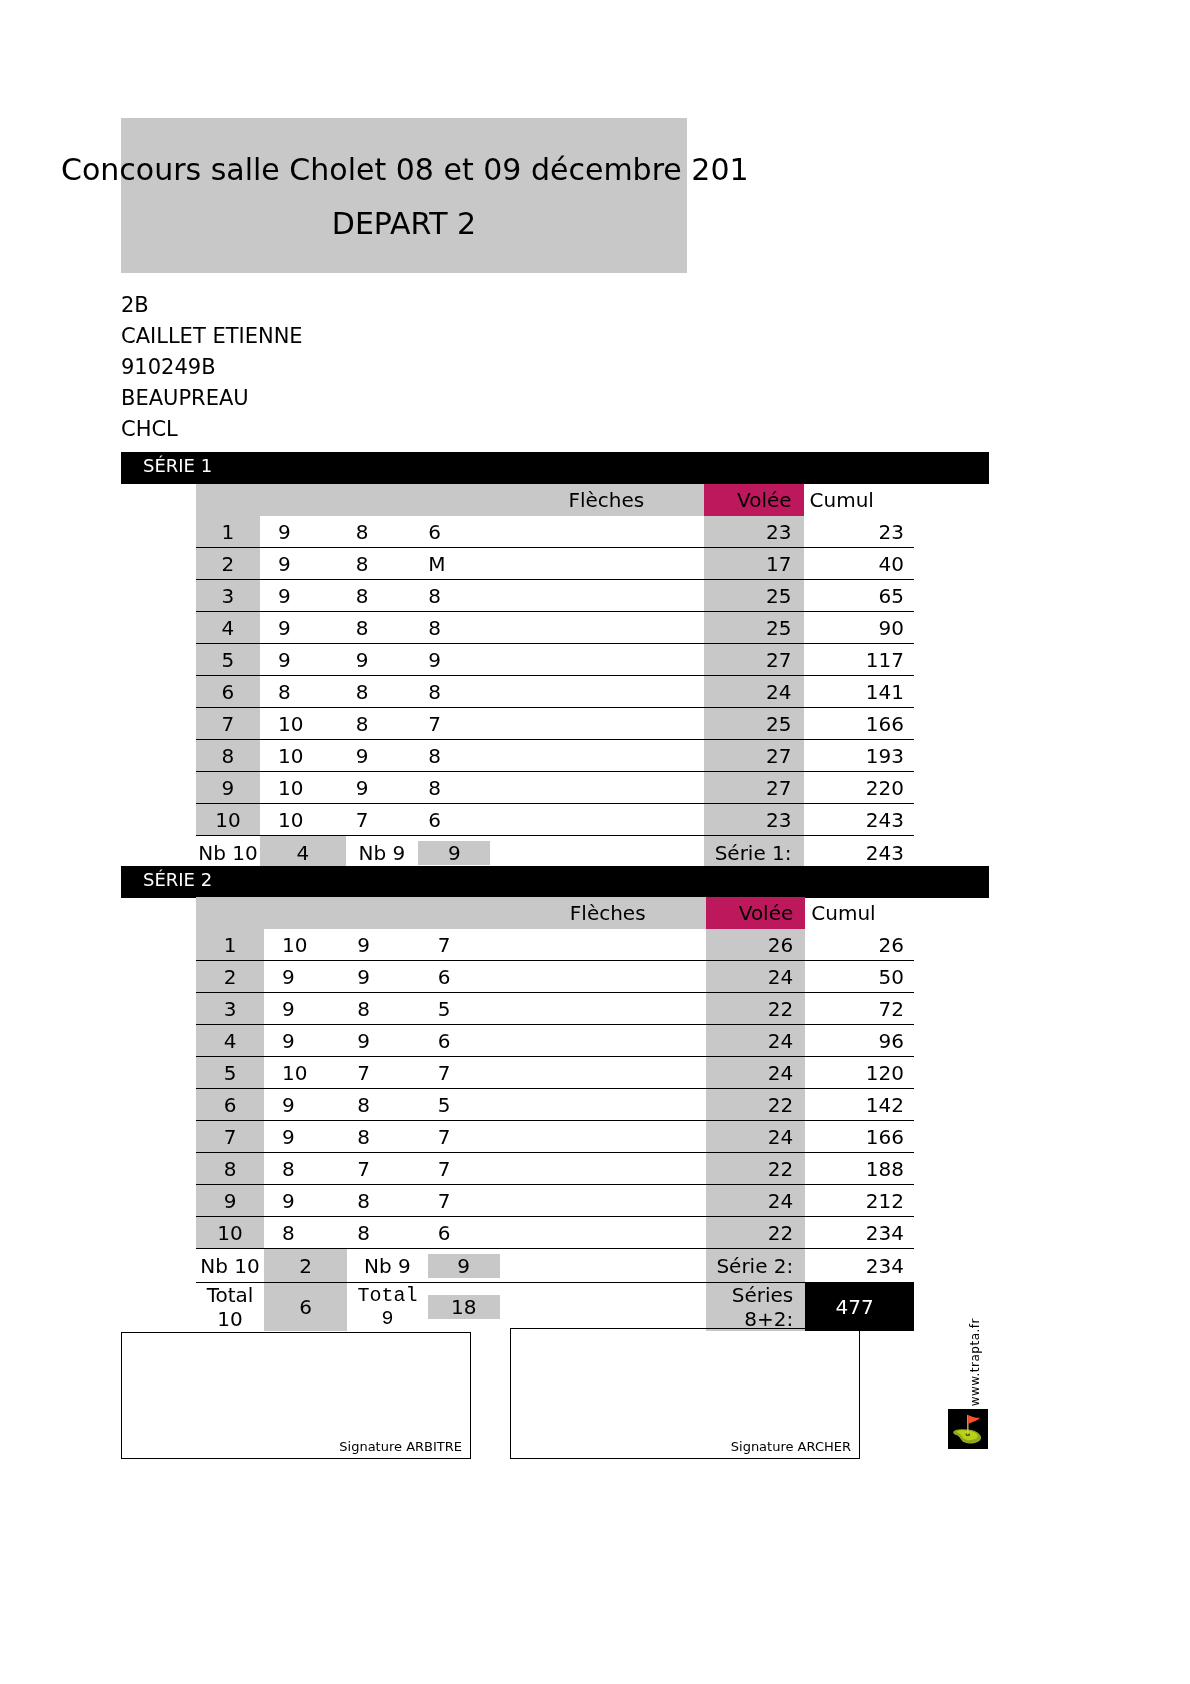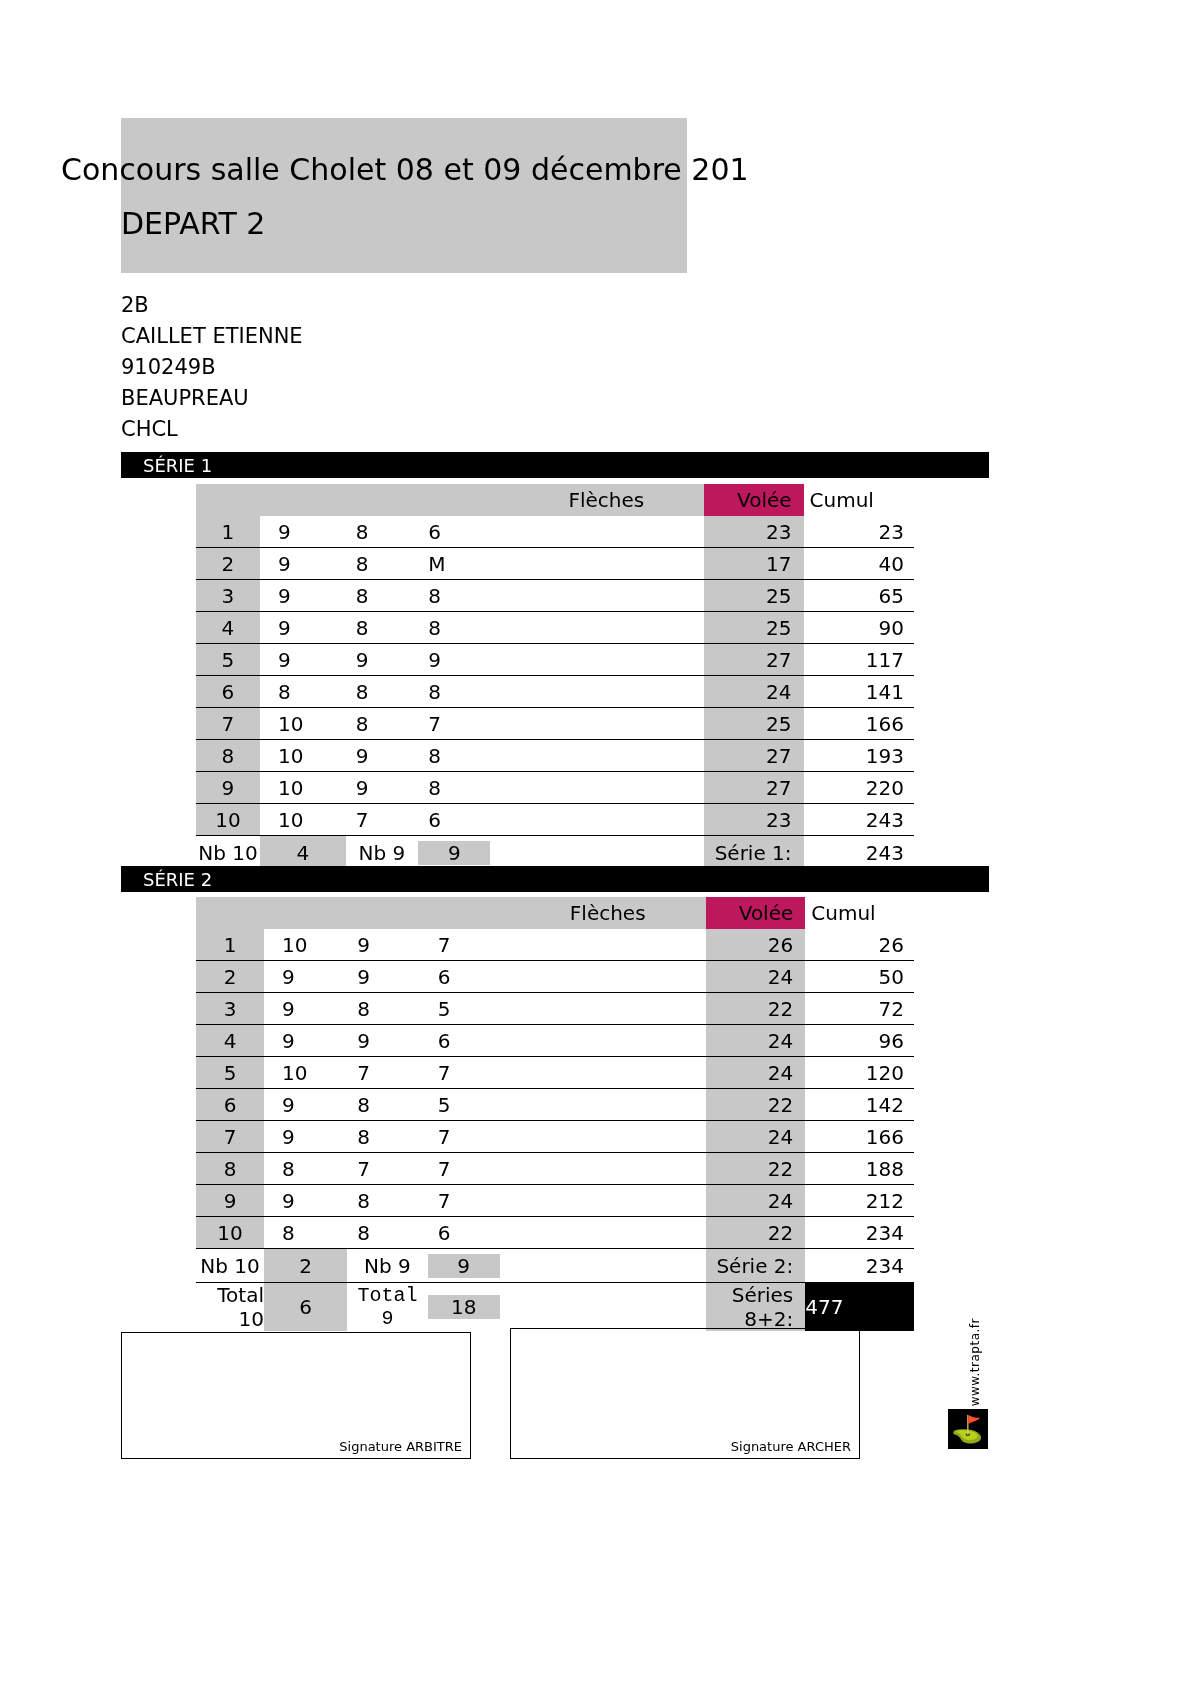--- a/index.html
+++ b/index.html
@@ -34,38 +34,39 @@
     text-align: center;
     font-size: 30px;
     white-space: nowrap;
     overflow: hidden;
   }
   .title-line2 {
     position: absolute;
     left: 0;
     top: 88px;
     width: 566px;
+    text-align: center;
     font-size: 30px;
   }
 
   
   .archer-info {
     position: absolute;
     left: 121px;
     top: 290px;
     font-size: 21px;
     line-height: 31px;
   }
 
   
   .series-band {
     position: absolute;
     left: 121px;
     width: 868px;
-    height: 26px;
+    height: 32px;
     background: #000000;
     color: #ffffff;
     font-size: 18px;
     padding: 3px 0 0 22px;
     box-sizing: border-box;
   }
   #band-1 { top: 452px; }
   #band-2 { top: 866px; }
 
   
@@ -126,21 +127,21 @@
     padding-right: 12px !important;
     background: #c8c8c8;
   }
   .sum-right-plain {
     text-align: right;
     padding-right: 10px !important;
   }
   .sum-total-black {
     background: #000000;
     color: #ffffff;
-    text-align: left;
+    text-align: center;
   }
   .topline td { border-top: 1px solid #000; }
 
   
   .sig-box {
     position: absolute;
     border: 1px solid #000;
     box-sizing: border-box;
   }
   #sig-arbitre { left: 121px; top: 1332px; width: 350px; height: 127px; }
@@ -397,21 +398,21 @@
       <td class="col-a sum-box" style="padding-left:0 !important;">2</td>
       <td class="col-b sum-label" style="padding-left:0 !important;">Nb 9</td>
       <td class="col-c" style="padding-left:0 !important;">
         <div style="width:72px;background:#c8c8c8;text-align:center;">9</div>
       </td>
       <td class="col-volee sum-right">Série 2:</td>
       <td class="col-cumul sum-right-plain">234</td>
     </tr>
 
     <tr class="sum-row topline">
-      <td class="col-num sum-label" style="background:#ffffff;text-align:right;">Total 10</td>
+      <td class="col-num sum-label" style="background:#ffffff;">Total 10</td>
       <td class="col-a sum-box" style="padding-left:0 !important;">6</td>
       <td class="col-b sum-label" style="padding-left:0 !important;font-family:Liberation Mono, monospace;">Total 9</td>
       <td class="col-c" style="padding-left:0 !important;">
         <div style="width:72px;background:#c8c8c8;text-align:center;">18</div>
       </td>
       <td class="col-volee sum-right">Séries 8+2:</td>
       <td class="col-cumul sum-total-black">477</td>
     </tr>
   </tbody>
 </table>

